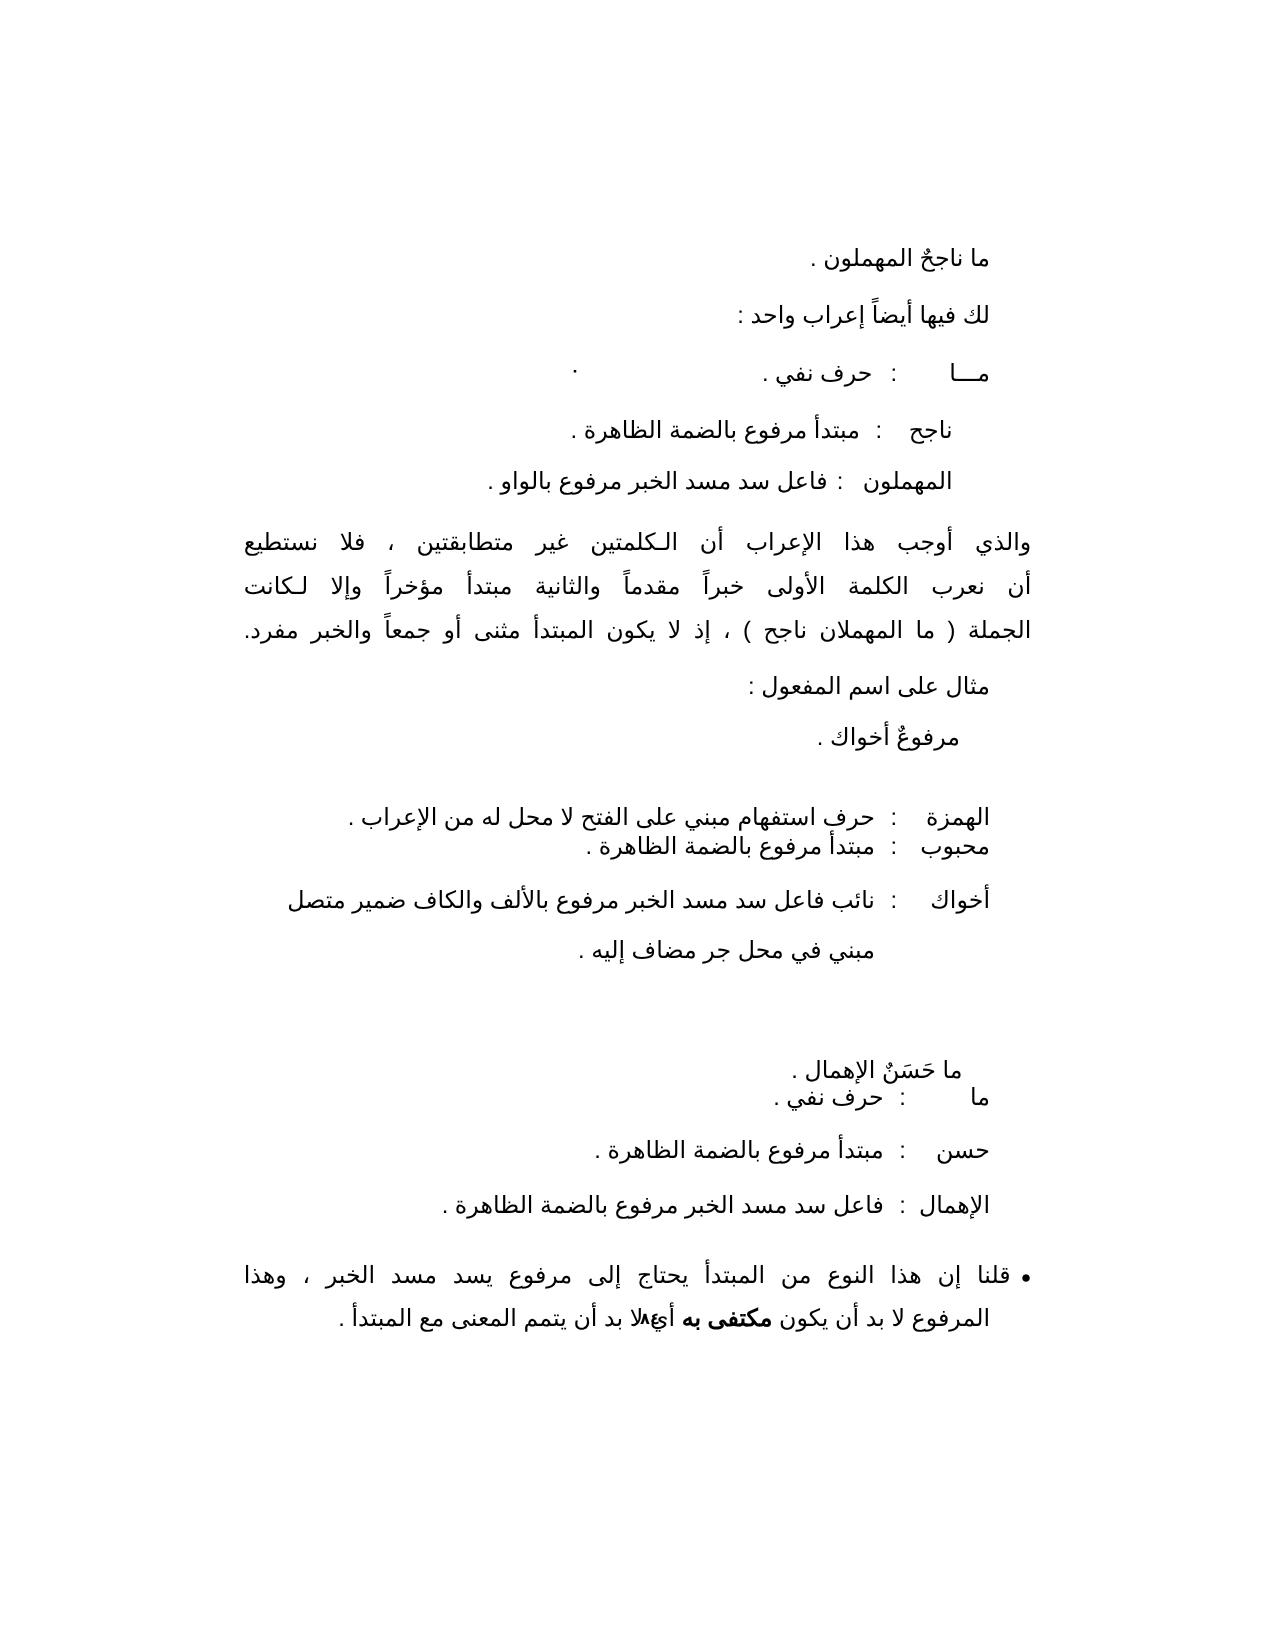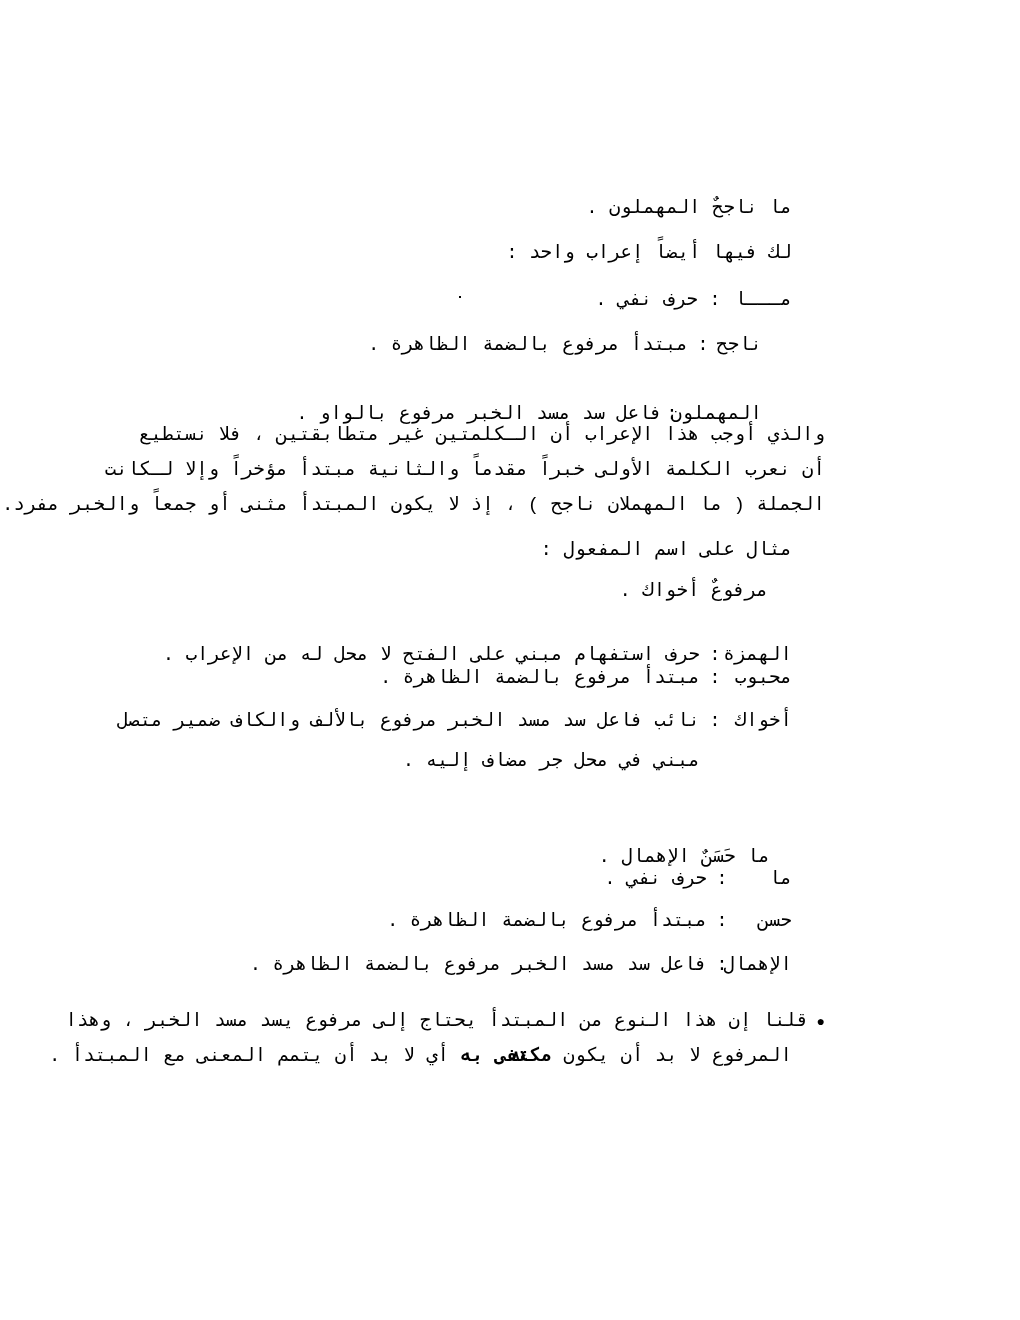--- a/index.html
+++ b/index.html
@@ -4,21 +4,21 @@
   <style>
     html, body { margin: 0; padding: 0; background: #ffffff; }
     body {
       width: 1020px; height: 1320px; position: relative; overflow: hidden;
       font-family: "DejaVu Sans", sans-serif; color: #000;
     }
     .page { position: absolute; left: 0; top: 0; width: 1020px; height: 1320px; }
     .line {
       position: absolute; direction: rtl; unicode-bidi: embed;
       white-space: nowrap; font-size: 19px; line-height: 26px;
-      font-family: Liberation Mono, monospace;
+      font-family: Liberation Sans, sans-serif;
     }
     .just { text-align: justify; text-align-last: justify; margin-left: 40px; }
     .term { display: inline-block; }
     .colon { display: inline-block; text-align: center; }
     .bold { font-weight: bold; }
     .bullet { display: inline-block; margin-left: 8px; font-size: 14px; }
     .pagenum {
       position: absolute; left: 490px; top: 1048px; width: 60px; text-align: center;
       font-size: 13px; font-weight: bold; direction: rtl;
       font-family: "DejaVu Sans", sans-serif;
@@ -35,21 +35,21 @@
   <div class="line" style="right:228px; top:195px;">ما ناجحٌ المهملون .</div>
   <div class="line" style="right:228px; top:240px;margin-left:24px;">لك فيها أيضاً إعراب واحد :</div>
 
   <div class="line" style="right:228px; top:287px;margin-left:13px;">
     <span class="term" style="width:60px;">مـــا</span><span class="colon" style="width:34px;">:</span><span>حرف نفي .</span>
   </div>
   <div class="line" style="right:258px; top:332px;">
     <span class="term" style="width:44px;">ناجح</span><span class="colon" style="width:30px;">:</span><span>مبتدأ مرفوع بالضمة الظاهرة .</span>
   </div>
   <div class="line" style="right:258px; top:373px;">
-    <span class="term" style="width:80px;margin-top:28px;">المهملون</span><span class="colon" style="width:20px;">:</span><span>فاعل سد مسد الخبر مرفوع بالواو .</span>
+    <span class="term" style="width:80px;">المهملون</span><span class="colon" style="width:20px;">:</span><span>فاعل سد مسد الخبر مرفوع بالواو .</span>
   </div>
 
   <div class="line just" style="right:195px; top:422px; width:630px;">والذي أوجب هذا الإعراب أن الـكلمتين غير متطابقتين ، فلا نستطيع</div>
   <div class="line just" style="right:195px; top:457px; width:630px;">أن نعرب الكلمة الأولى خبراً مقدماً والثانية مبتدأ مؤخراً وإلا لـكانت</div>
   <div class="line just" style="right:195px; top:492px; width:630px;">الجملة ( ما المهملان ناجح ) ، إذ لا يكون المبتدأ مثنى أو جمعاً والخبر مفرد.</div>
 
   <div class="line" style="right:228px; top:537px;">مثال على اسم المفعول :</div>
   <div class="line" style="right:252px; top:578px;">مرفوعٌ أخواك .</div>
 
   <div class="line" style="right:228px; top:642px;">

